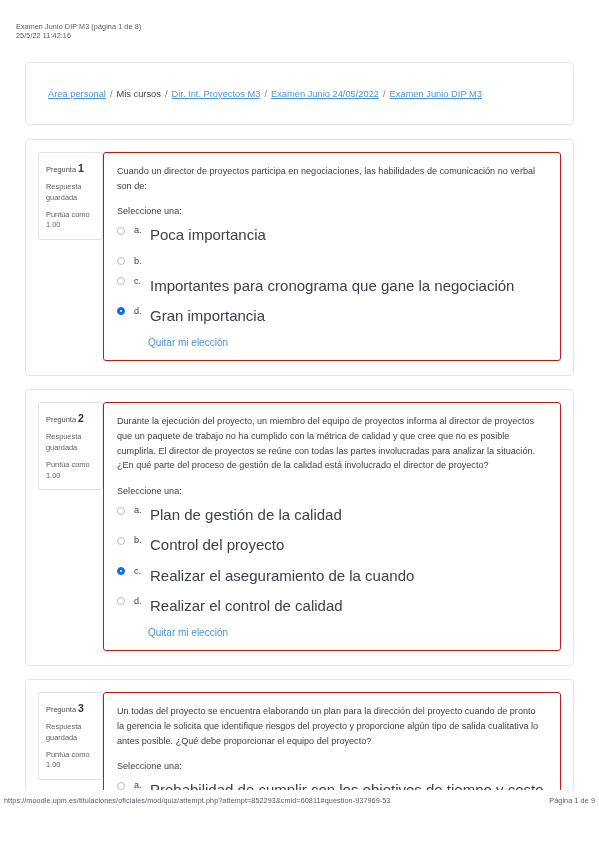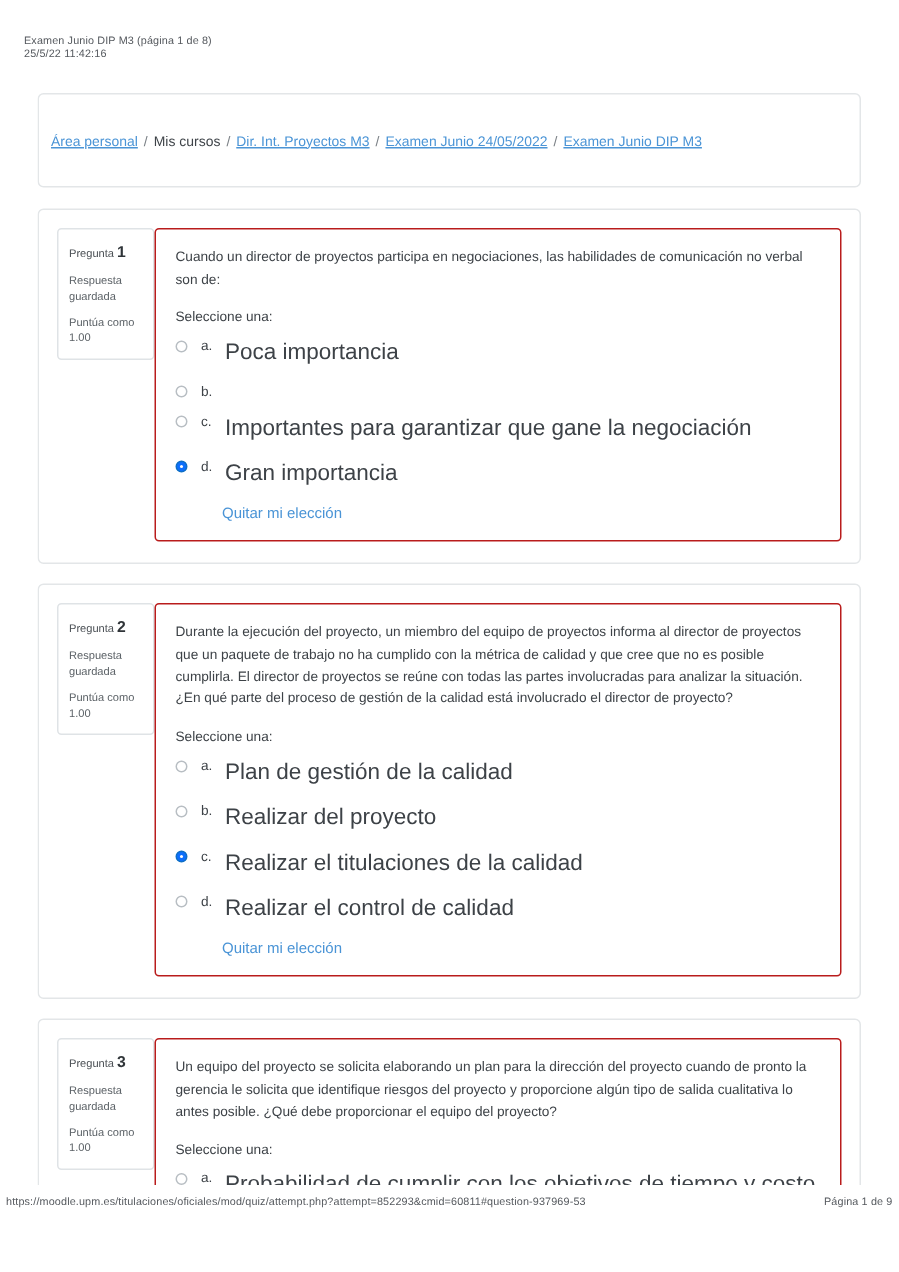--- a/index.html
+++ b/index.html
@@ -55,21 +55,21 @@
   .card {
     border: 1px solid #e3e6e8;
     border-radius: 4px;
     background: #fff;
     box-sizing: border-box;
   }
   .breadcrumb-card {
     height: 63px;
     display: flex;
     align-items: center;
-    padding-left: 8px;
+    padding-left: 22px;
     margin-bottom: 14px;
   }
   .breadcrumb {
     font-size: 9.3px;
     color: #4f5559;
     white-space: nowrap;
   }
   .crumb-link {
     color: #4a94d6;
     text-decoration: underline;
@@ -209,21 +209,21 @@
             <span class="opt-letter">a.</span>
             <span class="opt-text">Poca importancia</span>
           </div>
           <div class="option">
             <span class="radio"></span>
             <span class="opt-letter">b.</span>
           </div>
           <div class="option">
             <span class="radio"></span>
             <span class="opt-letter">c.</span>
-            <span class="opt-text">Importantes para garantizar que gane la negociación</span>
+            <span class="opt-text">Importantes para cronograma que gane la negociación</span>
           </div>
           <div class="option">
             <span class="radio checked"></span>
             <span class="opt-letter">d.</span>
             <span class="opt-text">Gran importancia</span>
           </div>
           <div class="clear-choice">Quitar mi elección</div>
         </div>
       </div>
       <div class="card question-card">
@@ -236,43 +236,43 @@
           <div class="qtext">Durante la ejecución del proyecto, un miembro del equipo de proyectos informa al director de proyectos que un paquete de trabajo no ha cumplido con la métrica de calidad y que cree que no es posible cumplirla. El director de proyectos se reúne con todas las partes involucradas para analizar la situación. ¿En qué parte del proceso de gestión de la calidad está involucrado el director de proyecto?</div>
           <div class="select-label">Seleccione una:</div>
           <div class="option">
             <span class="radio"></span>
             <span class="opt-letter">a.</span>
             <span class="opt-text">Plan de gestión de la calidad</span>
           </div>
           <div class="option">
             <span class="radio"></span>
             <span class="opt-letter">b.</span>
-            <span class="opt-text">Realizar del proyecto</span>
+            <span class="opt-text">Control del proyecto</span>
           </div>
           <div class="option">
             <span class="radio checked"></span>
             <span class="opt-letter">c.</span>
-            <span class="opt-text">Realizar el titulaciones de la calidad</span>
+            <span class="opt-text">Realizar el aseguramiento de la cuando</span>
           </div>
           <div class="option">
             <span class="radio"></span>
             <span class="opt-letter">d.</span>
             <span class="opt-text">Realizar el control de calidad</span>
           </div>
           <div class="clear-choice">Quitar mi elección</div>
         </div>
       </div>
       <div class="card question-card">
         <div class="qinfo">
           <div class="qnum">Pregunta <b>3</b></div>
           <div class="qstate">Respuesta guardada</div>
           <div class="qmark">Puntúa como 1.00</div>
         </div>
         <div class="qcontent">
-          <div class="qtext">Un equipo del proyecto se solicita elaborando un plan para la dirección del proyecto cuando de pronto la gerencia le solicita que identifique riesgos del proyecto y proporcione algún tipo de salida cualitativa lo antes posible. ¿Qué debe proporcionar el equipo del proyecto?</div>
+          <div class="qtext">Un todas del proyecto se encuentra elaborando un plan para la dirección del proyecto cuando de pronto la gerencia le solicita que identifique riesgos del proyecto y proporcione algún tipo de salida cualitativa lo antes posible. ¿Qué debe proporcionar el equipo del proyecto?</div>
           <div class="select-label">Seleccione una:</div>
           <div class="option">
             <span class="radio"></span>
             <span class="opt-letter">a.</span>
             <span class="opt-text">Probabilidad de cumplir con los objetivos de tiempo y costo</span>
           </div>
           <div class="option">
             <span class="radio"></span>
             <span class="opt-letter">b.</span>
             <span class="opt-text">Reservas para contingencias</span>

